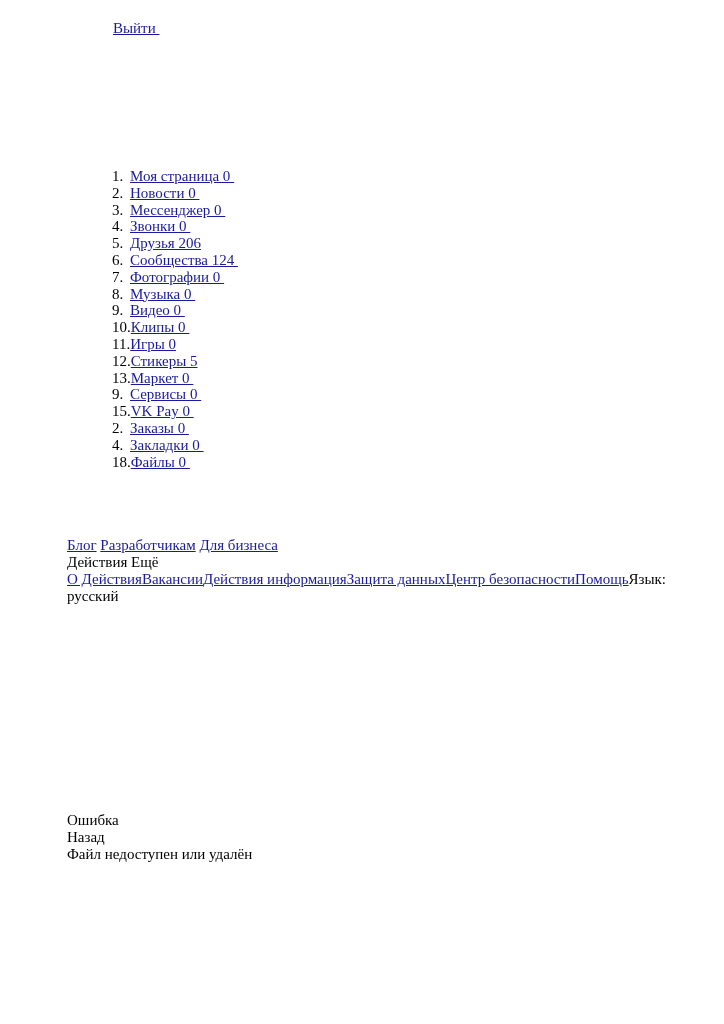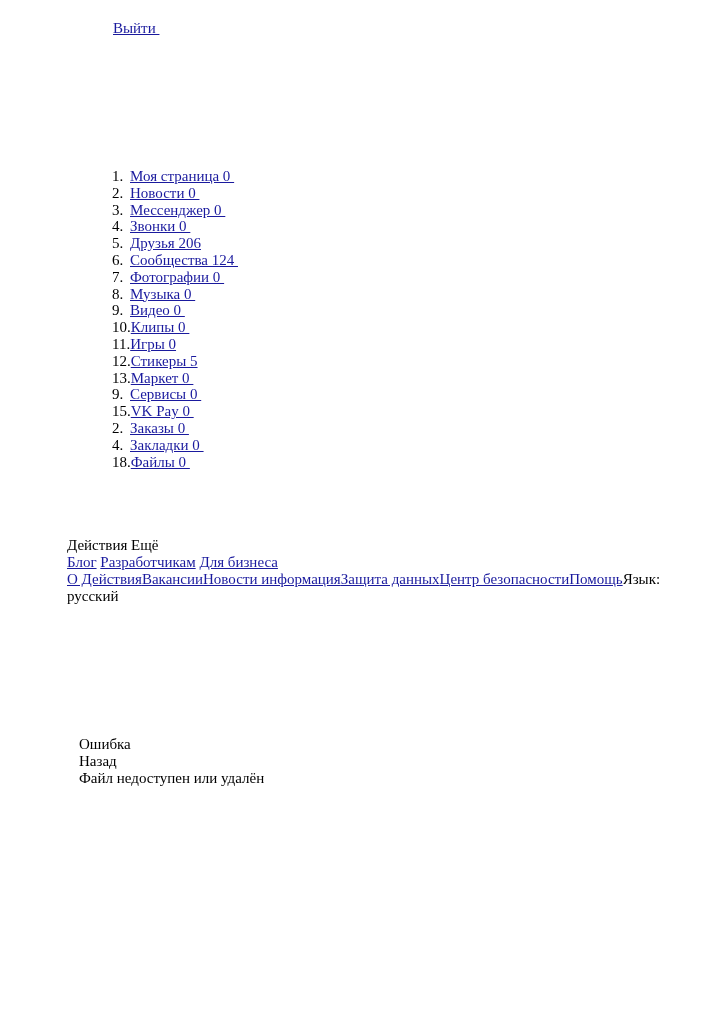--- a/index.html
+++ b/index.html
@@ -47,22 +47,21 @@
   }
   .footer-block {
     position: absolute;
     left: 67px;
     top: 537px;
   }
   .footer-block .text-line { white-space: nowrap; }
   .error-block {
     position: absolute;
     left: 67px;
-    top: 736px;
-    margin-left: 12px;
+    top: 812px;
   }
   .plain { color: var(--text-color); text-decoration: none; }
 </style>
 </head>
 <body>
 
 <div class="logout-line"><a class="lnk">Выйти&nbsp;</a></div>
 
 <ol class="menu">
   <li><span class="num">1.</span><a class="lnk">Моя страница 0&nbsp;</a></li>
@@ -79,23 +78,23 @@
   <li><span class="num">12.</span><a class="lnk">Стикеры 5</a></li>
   <li><span class="num">13.</span><a class="lnk">Маркет 0&nbsp;</a></li>
   <li><span class="num">9.</span><a class="lnk">Сервисы 0&nbsp;</a></li>
   <li><span class="num">15.</span><a class="lnk">VK Pay 0&nbsp;</a></li>
   <li><span class="num">2.</span><a class="lnk">Заказы 0&nbsp;</a></li>
   <li><span class="num">4.</span><a class="lnk">Закладки 0&nbsp;</a></li>
   <li><span class="num">18.</span><a class="lnk">Файлы 0&nbsp;</a></li>
 </ol>
 
 <div class="footer-block">
+  <div class="text-line"><a class="lnk">Блог</a> <a class="lnk">Разработчикам</a> <a class="lnk">Для бизнеса</a></div>
   <div class="text-line"><span class="plain">Действия</span> <span class="plain">Ещё</span></div>
-  <div class="text-line"><a class="lnk">Блог</a> <a class="lnk">Разработчикам</a> <a class="lnk">Для бизнеса</a></div>
-  <div class="text-line"><a class="lnk">О Действия</a><a class="lnk">Вакансии</a><a class="lnk">Новости информация</a><a class="lnk">Защита данных</a><a class="lnk">Центр безопасности</a><a class="lnk">Помощь</a><span class="plain">Язык:</span></div>
+  <div class="text-line"><a class="lnk">О Действия</a><a class="lnk">Вакансии</a><a class="lnk">Действия информация</a><a class="lnk">Защита данных</a><a class="lnk">Центр безопасности</a><a class="lnk">Помощь</a><span class="plain">Язык:</span></div>
   <div class="text-line"><span class="plain">русский</span></div>
 </div>
 
 <div class="error-block">
   <div>Ошибка</div>
   <div>Назад</div>
   <div>Файл недоступен или удалён</div>
 </div>
 
 </body></html>

